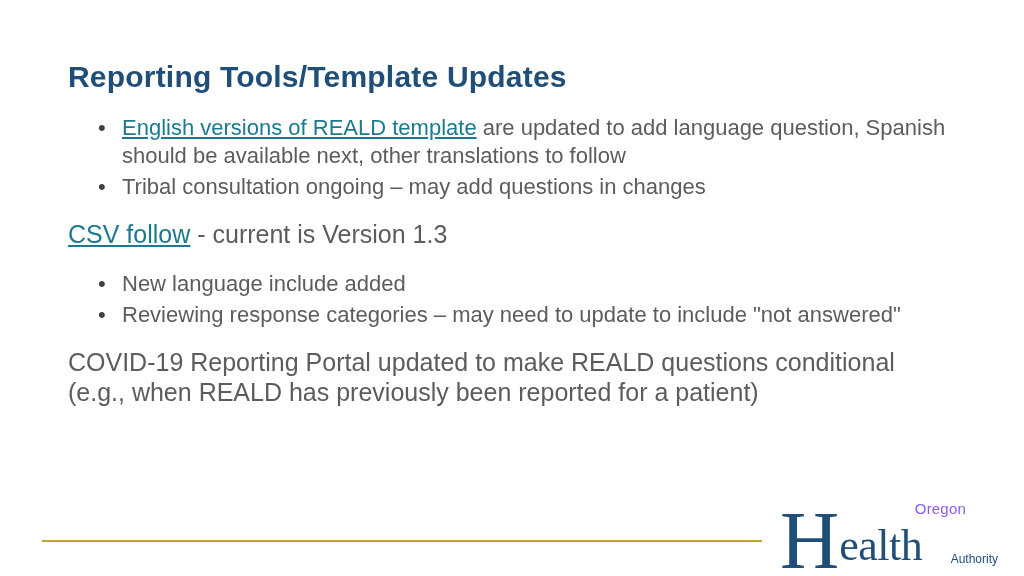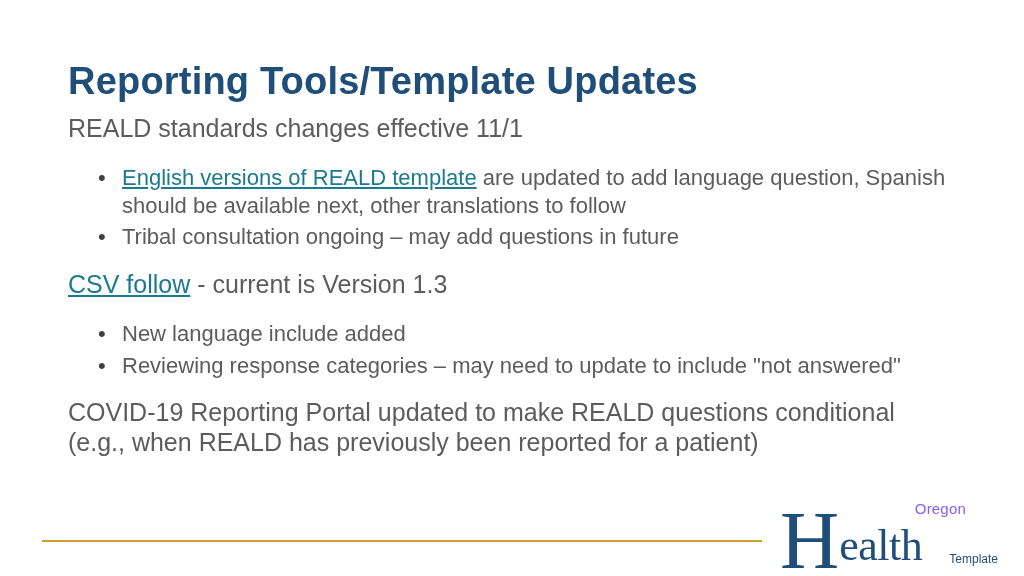--- a/index.html
+++ b/index.html
@@ -1,18 +1,18 @@
 <!DOCTYPE html>
 <html><head>
 <meta charset="utf-8">
 <style>
   * { margin: 0; padding: 0; box-sizing: border-box; }
   html, body { width: 1024px; height: 576px; font-family: "Arial Narrow", Arial, Helvetica, sans-serif; background: #fff; overflow: hidden; }
   .slide { position: relative; width: 1024px; height: 576px; padding: 60px 68px 0 68px; }
-  .title { font-family: Arial, Helvetica, sans-serif; font-weight: 800; font-size: 38px; color: #1f4e79; letter-spacing: 0.2px; margin-bottom: 10px; }
+  .title { font-family: Arial, Helvetica, sans-serif; font-weight: 800; font-size: 30px; color: #1f4e79; letter-spacing: 0.2px; margin-bottom: 10px; }
   .body-text { color: #5c5c5c; }
   .section-lead { font-size: 25px; font-weight: 400; margin-top: 6px; line-height: 1.25; font-stretch: condensed; }
   ul.bullets { list-style: none; margin: 20px 0 18px 0; }
   ul.bullets li { position: relative; padding-left: 54px; font-size: 22px; line-height: 1.25; margin-top: 4px; font-stretch: condensed; }
   ul.bullets li::before { content: "\2022"; position: absolute; left: 30px; top: 0; font-size: 22px; color: #404040; }
   .para { font-size: 25px; line-height: 1.2; margin-top: 10px; font-stretch: condensed; }
   a.hl { color: #1b7a8f; text-decoration: underline; }
   .footer-rule { position: absolute; left: 42px; bottom: 34px; width: 720px; height: 2px; background: #c9a227; }
   .logo { position: absolute; right: 24px; bottom: 6px; width: 220px; height: 78px; color: #1f4e79; }
   .logo .big-h { font-family: Georgia, "Times New Roman", serif; font-size: 82px; font-weight: 400; line-height: 1; display: inline-block; transform: translateY(8px); }
@@ -21,40 +21,39 @@
   .logo .authority { position: absolute; bottom: 4px; right: 2px; font-family: Arial, Helvetica, sans-serif; font-size: 12px; color: #1f4e79; }
 </style>
 </head>
 <body>
 
 <div class="slide">
   <h1 class="title">Reporting Tools/Template Updates</h1>
 
   <div class="body-text">
 
-    <p class="section-lead">REALD standards changes effective 11/1</p>
     <ul class="bullets">
       <li>
         <a href="#" class="hl">English versions of REALD template</a><span> are updated to add language question, Spanish should be available next, other translations to follow</span>
       </li>
-      <li><span>Tribal consultation ongoing – may add questions in future</span></li>
+      <li><span>Tribal consultation ongoing – may add questions in changes</span></li>
     </ul>
 
     <p class="section-lead">
       <a href="#" class="hl">CSV follow</a><span> - current is Version 1.3</span>
     </p>
     <ul class="bullets">
       <li><span>New language include added</span></li>
       <li><span>Reviewing response categories – may need to update to include "not answered"</span></li>
     </ul>
 
     <p class="para">COVID-19 Reporting Portal updated to make REALD questions conditional (e.g., when REALD has previously been reported for a patient)</p>
 
   </div>
 
   <div class="footer-rule"></div>
 
   <div class="logo">
     <span class="oregon">Oregon</span>
     <span class="big-h">H</span><span class="ealth">ealth</span>
-    <span class="authority">Template</span>
+    <span class="authority">Authority</span>
   </div>
 </div>
 
 </body></html>

